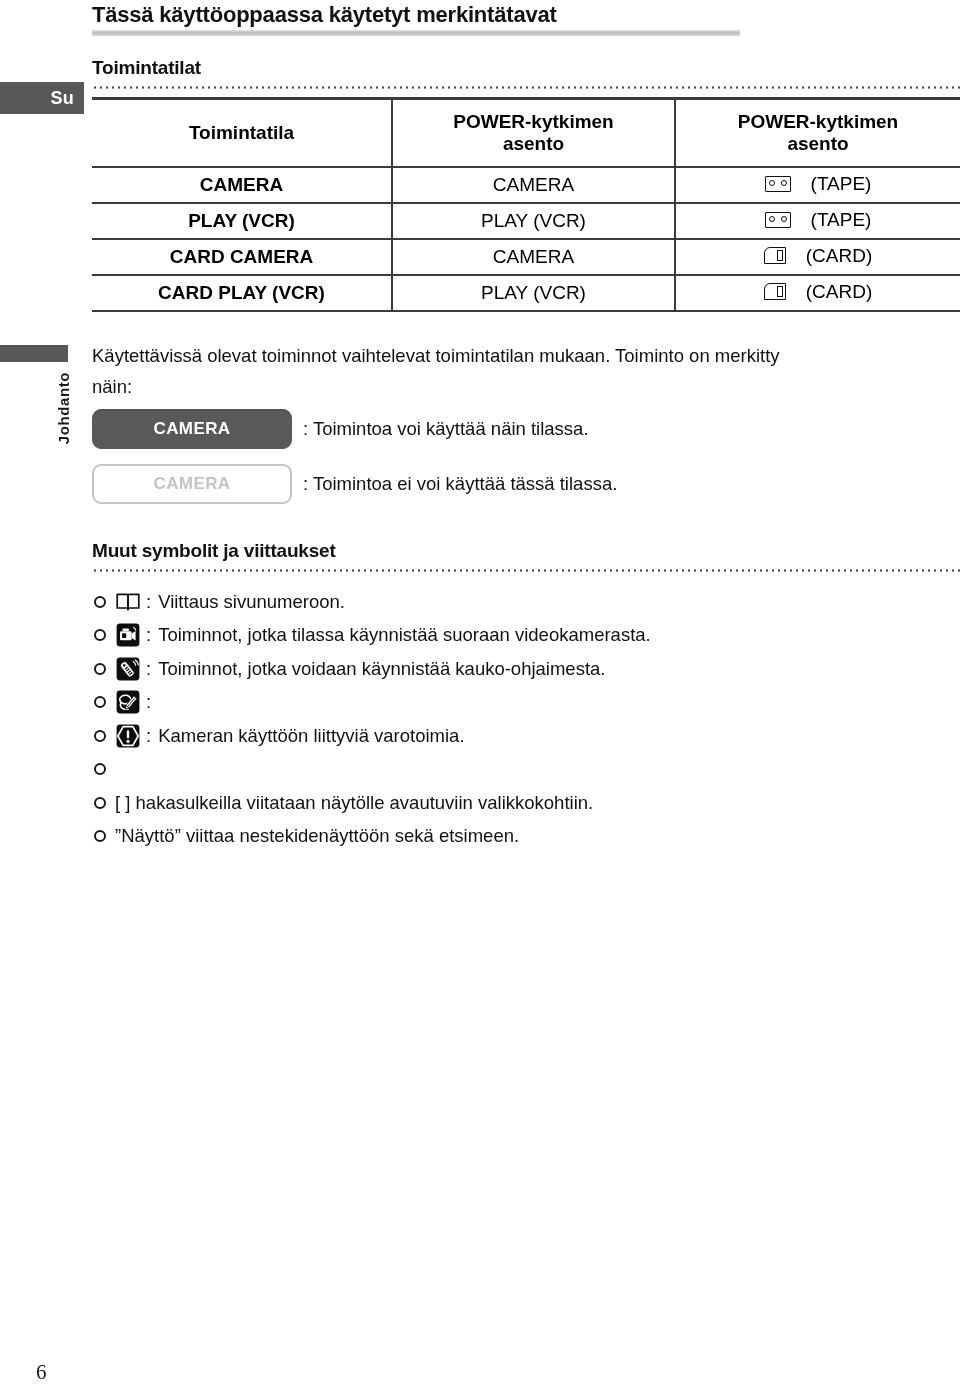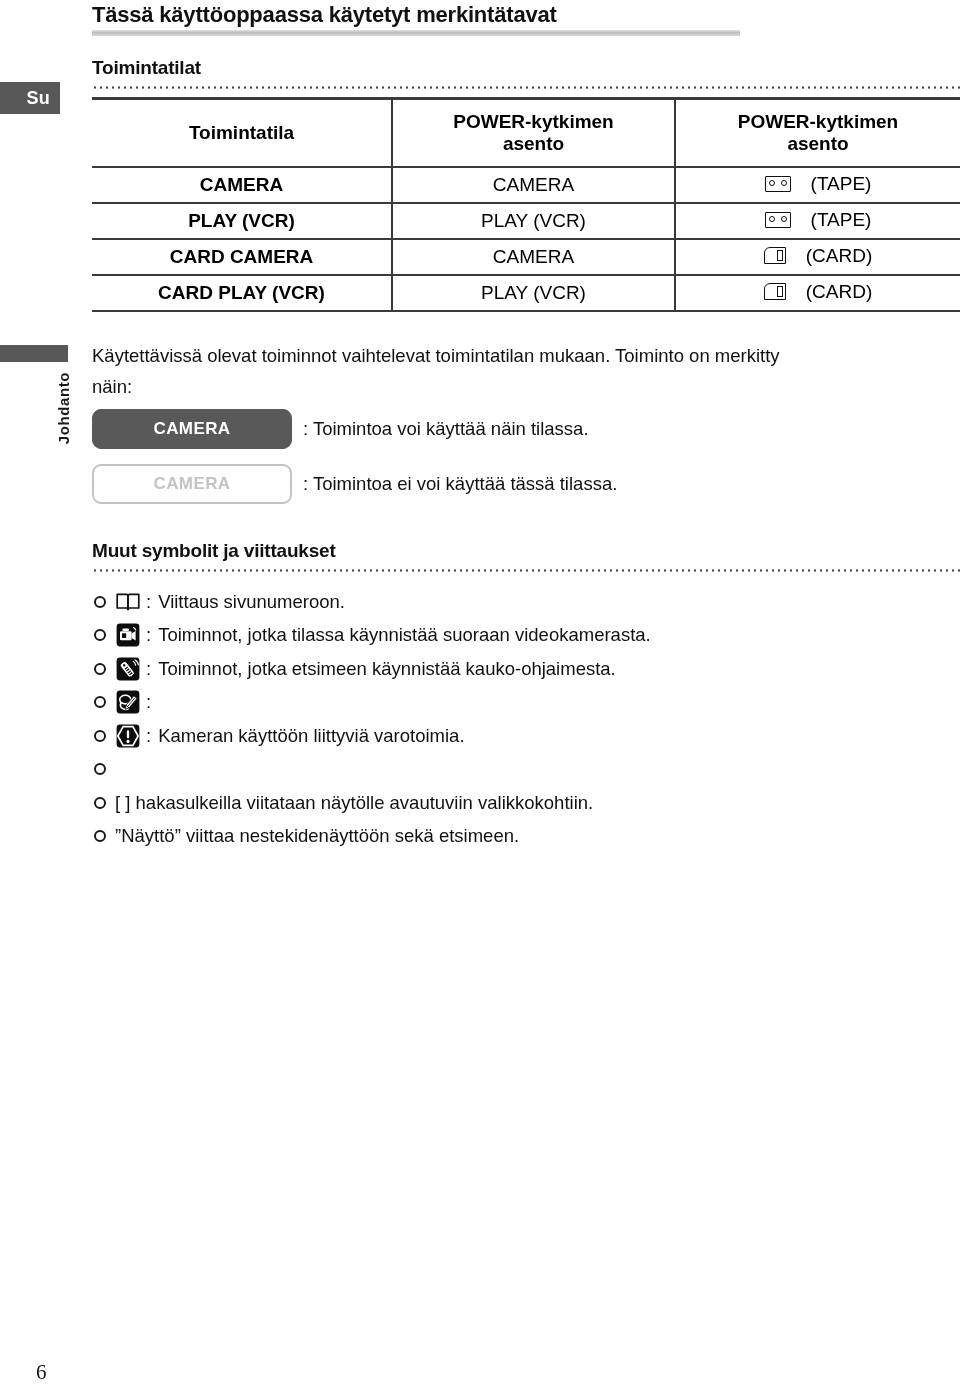--- a/index.html
+++ b/index.html
@@ -18,21 +18,21 @@
   }
 
   
   .side-tab {
     position: absolute;
     background: #585858;
   }
   #tab-lang {
     left: 0;
     top: 82px;
-    width: 60px;
+    width: 84px;
     height: 32px;
   }
   #tab-lang .tab-text {
     position: absolute;
     right: 10px;
     top: 50%;
     transform: translateY(-50%);
     color: #ffffff;
     font-size: 18px;
     font-weight: bold;
@@ -463,21 +463,21 @@
             <rect x="10.1" y="14.6" width="3.6" height="1.3" fill="#0d0d0d"></rect>
             <rect x="10.1" y="17" width="3.6" height="1.3" fill="#0d0d0d"></rect>
           </g>
           <g fill="none" stroke="#fff" stroke-width="1.15" stroke-linecap="round">
             <path d="M17.3 4.6 q2.1 1.3 2.3 3.5"></path>
             <path d="M19.1 2.9 q3.0 1.7 3.2 5.0"></path>
           </g>
         </svg>
       </span>
       <span class="bullet-colon">:</span>
-      <span class="bullet-text">Toiminnot, jotka etsimeen käynnistää kauko-ohjaimesta.</span>
+      <span class="bullet-text">Toiminnot, jotka voidaan käynnistää kauko-ohjaimesta.</span>
     </div>
 
     <div class="bullet-item">
       <span class="bullet-dot"></span>
       <span class="bullet-icon">
         <svg width="24" height="24" viewBox="0 0 24 24">
           <rect x="0.6" y="0.6" width="22.8" height="22.8" rx="3.4" fill="#0d0d0d"></rect>
           <ellipse cx="9.3" cy="9.6" rx="5.6" ry="4.3" fill="none" stroke="#fff" stroke-width="1.6"></ellipse>
           <path d="M5.0 12.6 q-1.6 3.4 1.0 5.6 q2.6 2.0 6.4 0.6" fill="none" stroke="#fff" stroke-width="1.6" stroke-linecap="round"></path>
           <g transform="rotate(40 15 13)">

